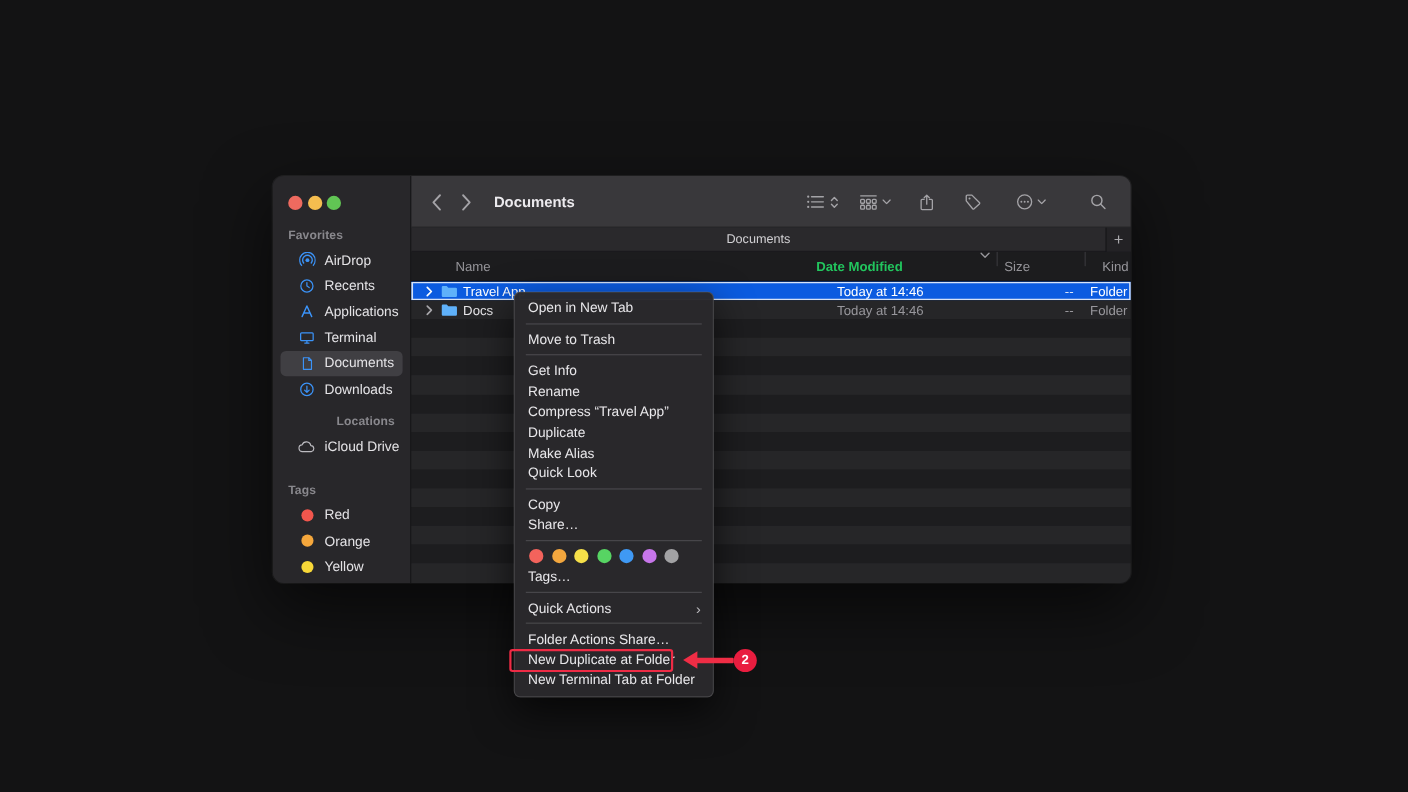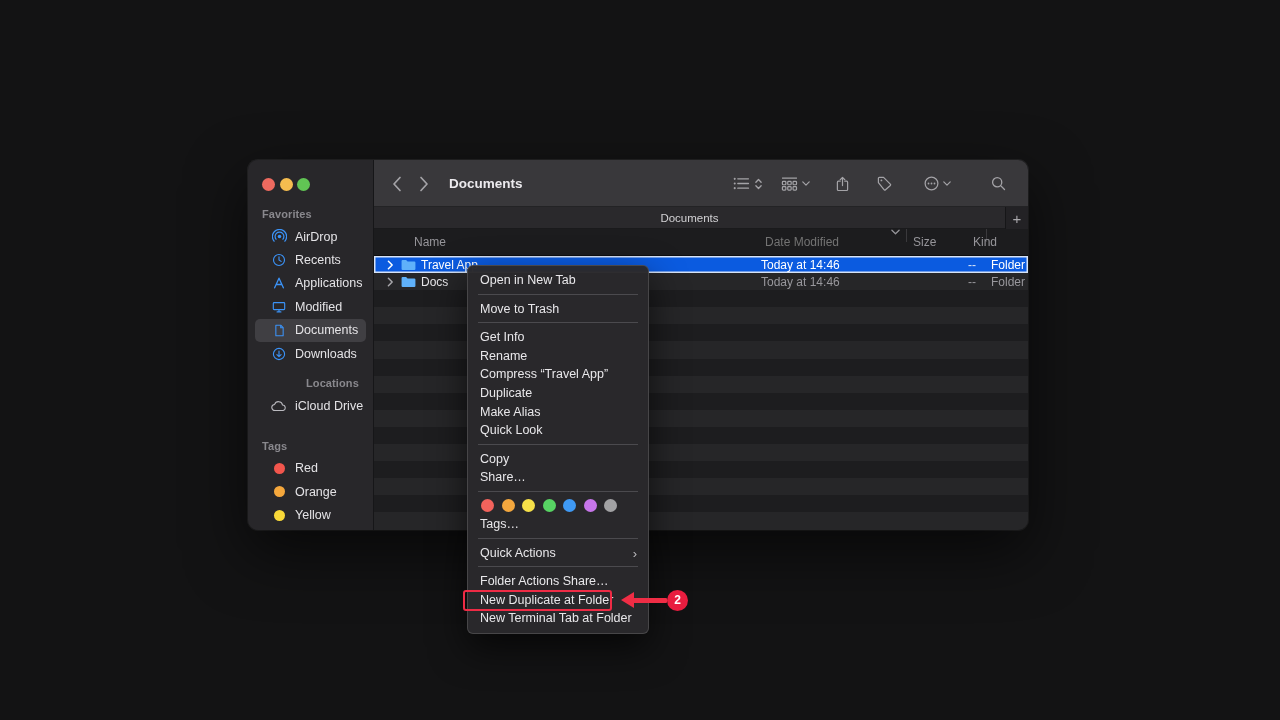--- a/index.html
+++ b/index.html
@@ -42,22 +42,22 @@
             border-bottom:1px solid #1a1a1c; }
   .tab-label { position:absolute; left:0; right:23px; top:0; height:22px; display:flex;
                align-items:center; justify-content:center; font-size:11.5px; color:#d2d1d4; }
   .add-tab { position:absolute; right:0; top:0; width:23px; height:22px; background:#232225;
              border-left:1px solid #161618; color:#a9a8ac; font-size:15px; display:flex;
              align-items:center; justify-content:center; }
 
   .colheader { position:absolute; left:0; right:0; top:69px; height:27px; background:#1c1c1e;
                border-bottom:1px solid #0e0e10; font-size:12px; color:#96959a; }
   .colheader span { position:absolute; top:0; line-height:26px; }
-  .ch-name{left:40px;text-align:right;} .ch-date{left:391px; color:#737373; font-weight:400;}
-  .ch-size{left:539px;} .ch-kind{left:599px;}
+  .ch-name{left:40px;text-align:right;} .ch-date{left:368px; color:#22c55e; font-weight:700;}
+  .ch-size{left:539px;} .ch-kind{left:628px;}
   .ch-sortchev{ position:absolute; left:517px; top:10px; }
   .ch-sep { position:absolute; top:7px; width:1px; height:13px; background:#3a393c; }
 
   .rows { position:absolute; left:0; right:0; top:96px; bottom:0; }
   .row { position:relative; height:17.1px; font-size:12px; }
   .row.dark{ background:#1d1d1f; } .row.light{ background:#262628; }
   .row.selected { background:#0b5be0; box-shadow: inset 0 0 0 1.5px #d6e2f6; }
   .cell { position:absolute; top:0; height:17.1px; display:flex; align-items:center; }
   .c-chev{ left:13px; color:#a7a6aa; } .row.selected .c-chev{ color:#fff; }
   .c-folder{ left:27px; }
@@ -140,21 +140,21 @@
           <span>Applications</span>
         </div>
 
         <div class="side-item">
           <span class="ic">
             <svg viewBox="0 0 16 16" width="14" height="14">
                 <rect x="1.5" y="3" width="13" height="8" rx="1" fill="none" stroke="#3b93f8" stroke-width="1.3"></rect>
                 <path d="M5.8 13.6 h4.4 M8 11.2 v2.2" stroke="#3b93f8" stroke-width="1.3" stroke-linecap="round"></path>
               </svg>
           </span>
-          <span>Modified</span>
+          <span>Terminal</span>
         </div>
 
         <div class="side-item selected">
           <span class="ic">
             <svg viewBox="0 0 16 16" width="13" height="13">
                 <path d="M3.5 1.5 h6 l3 3 V14.5 h-9 Z" fill="none" stroke="#3b93f8" stroke-width="1.3" stroke-linejoin="round"></path>
                 <path d="M9.5 1.5 V4.5 H12.5" fill="none" stroke="#3b93f8" stroke-width="1.3"></path>
               </svg>
           </span>
           <span>Documents</span>

